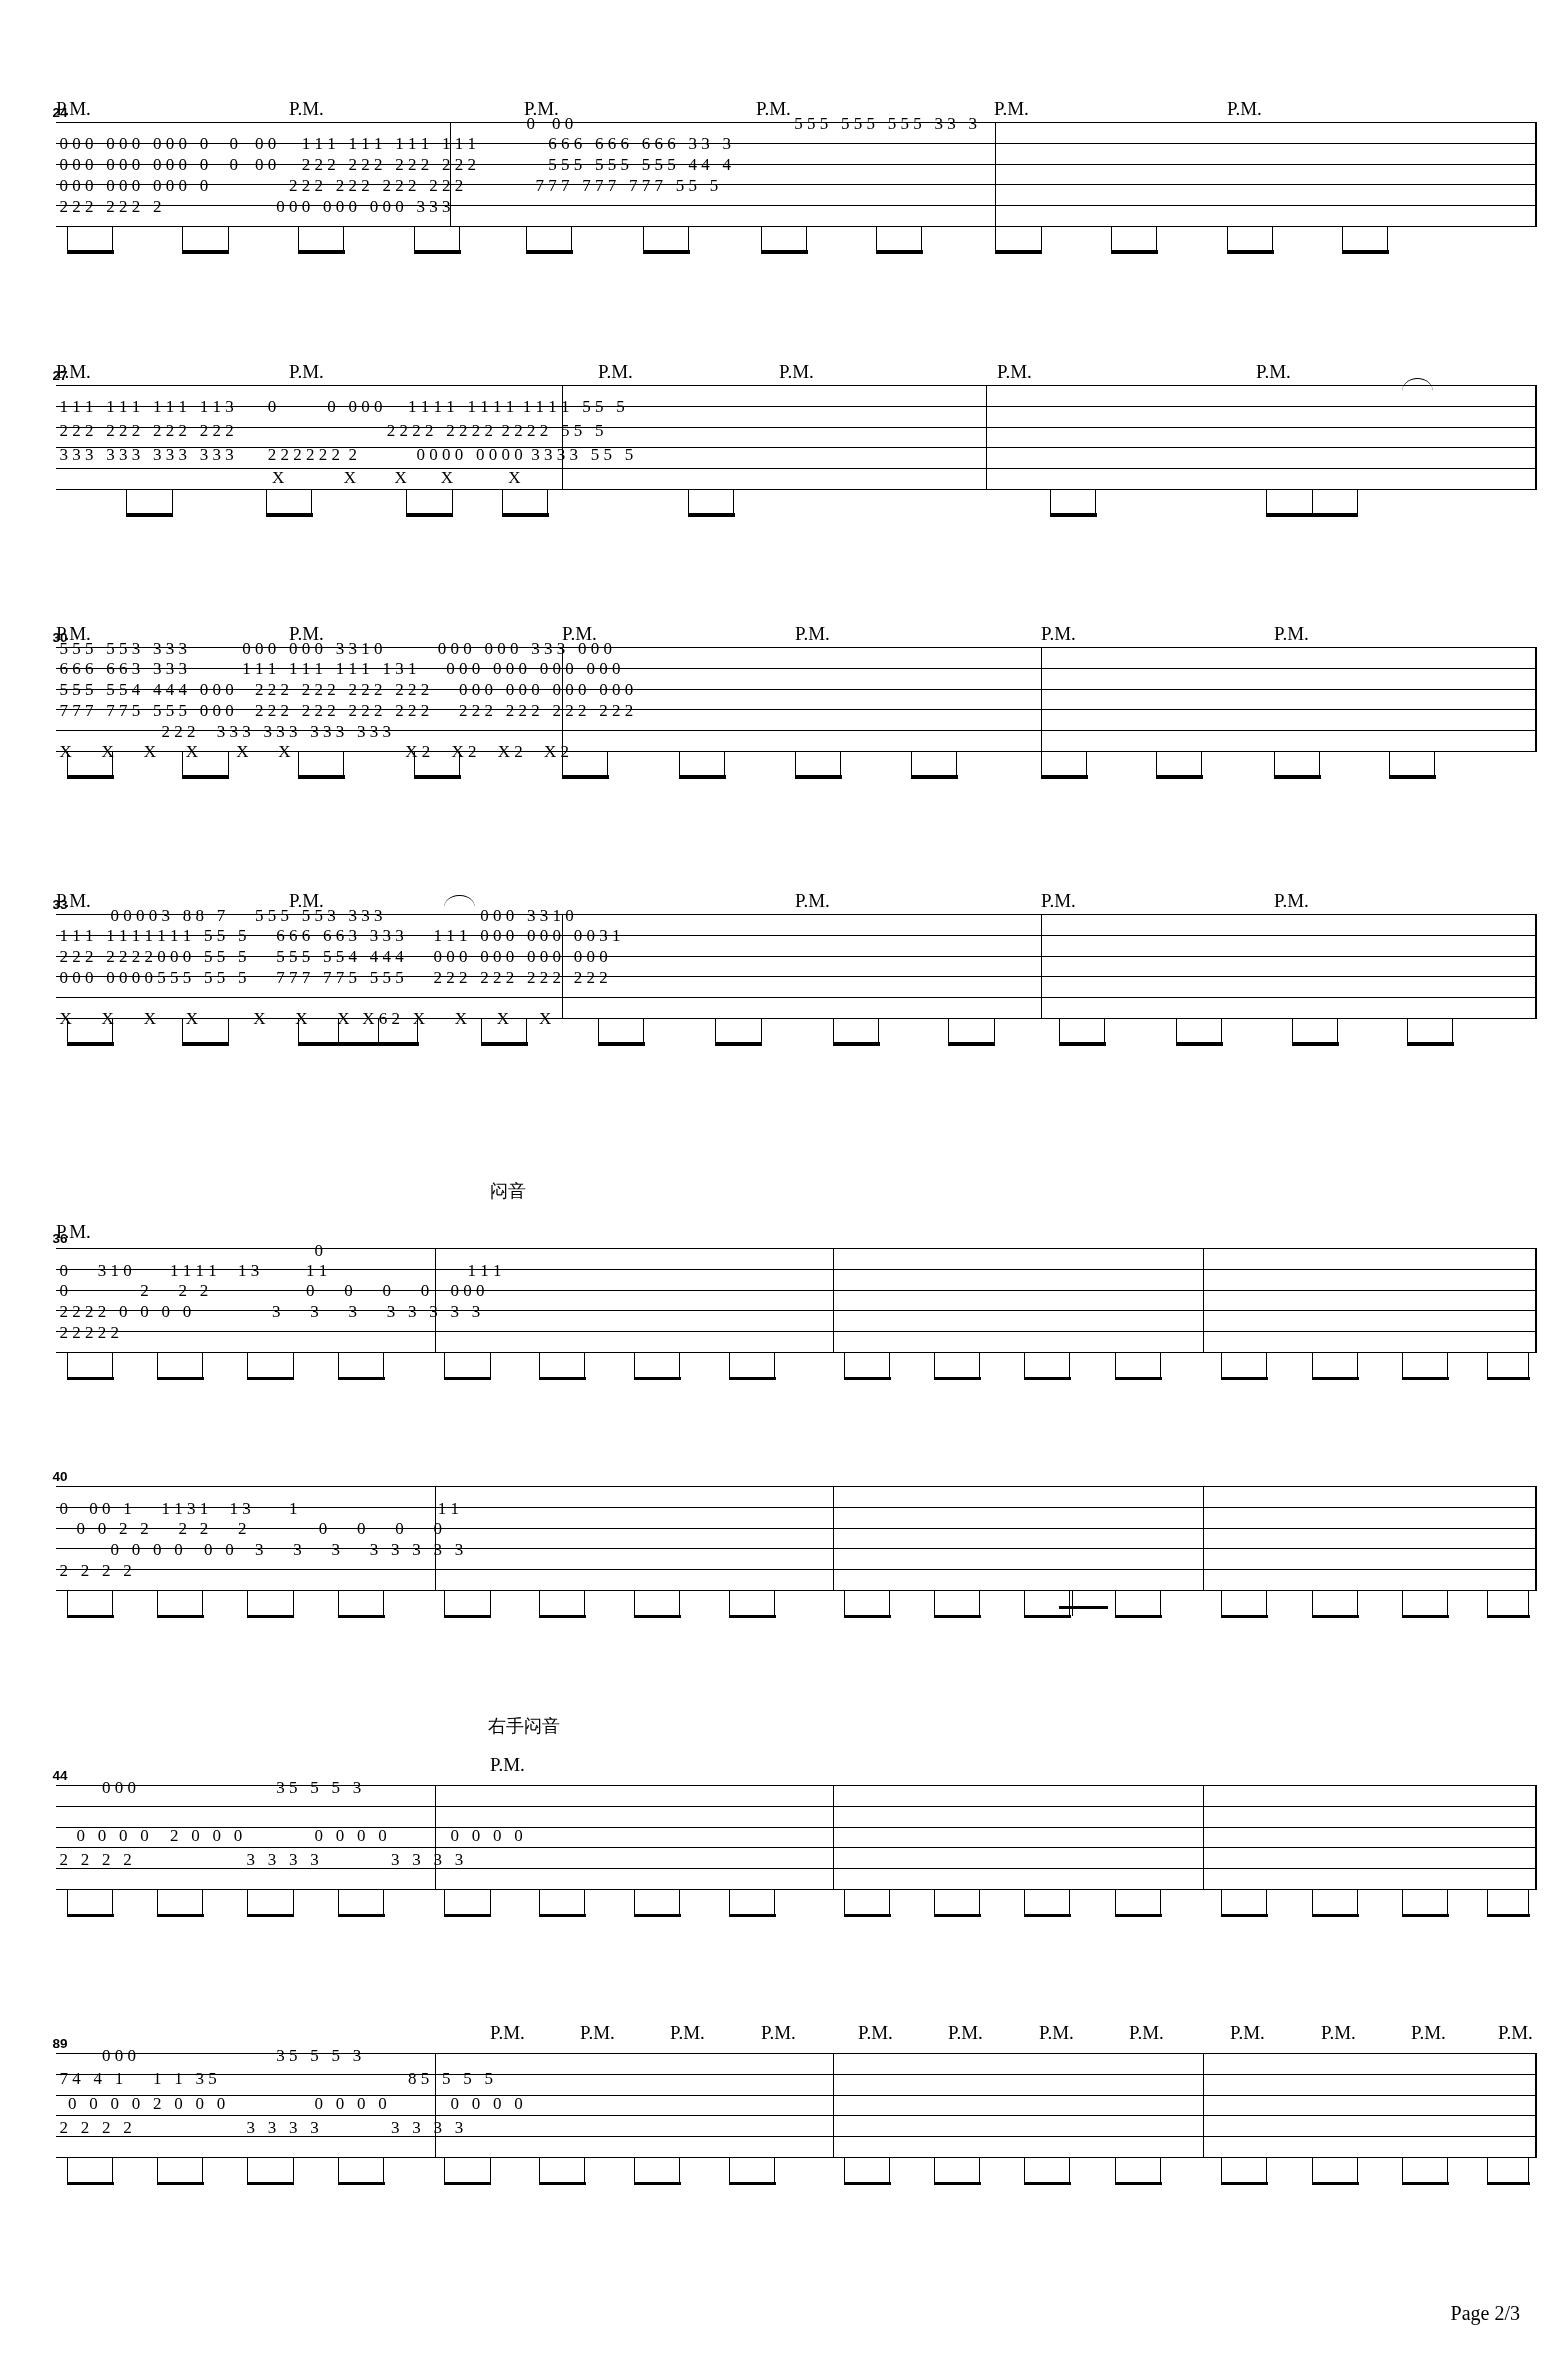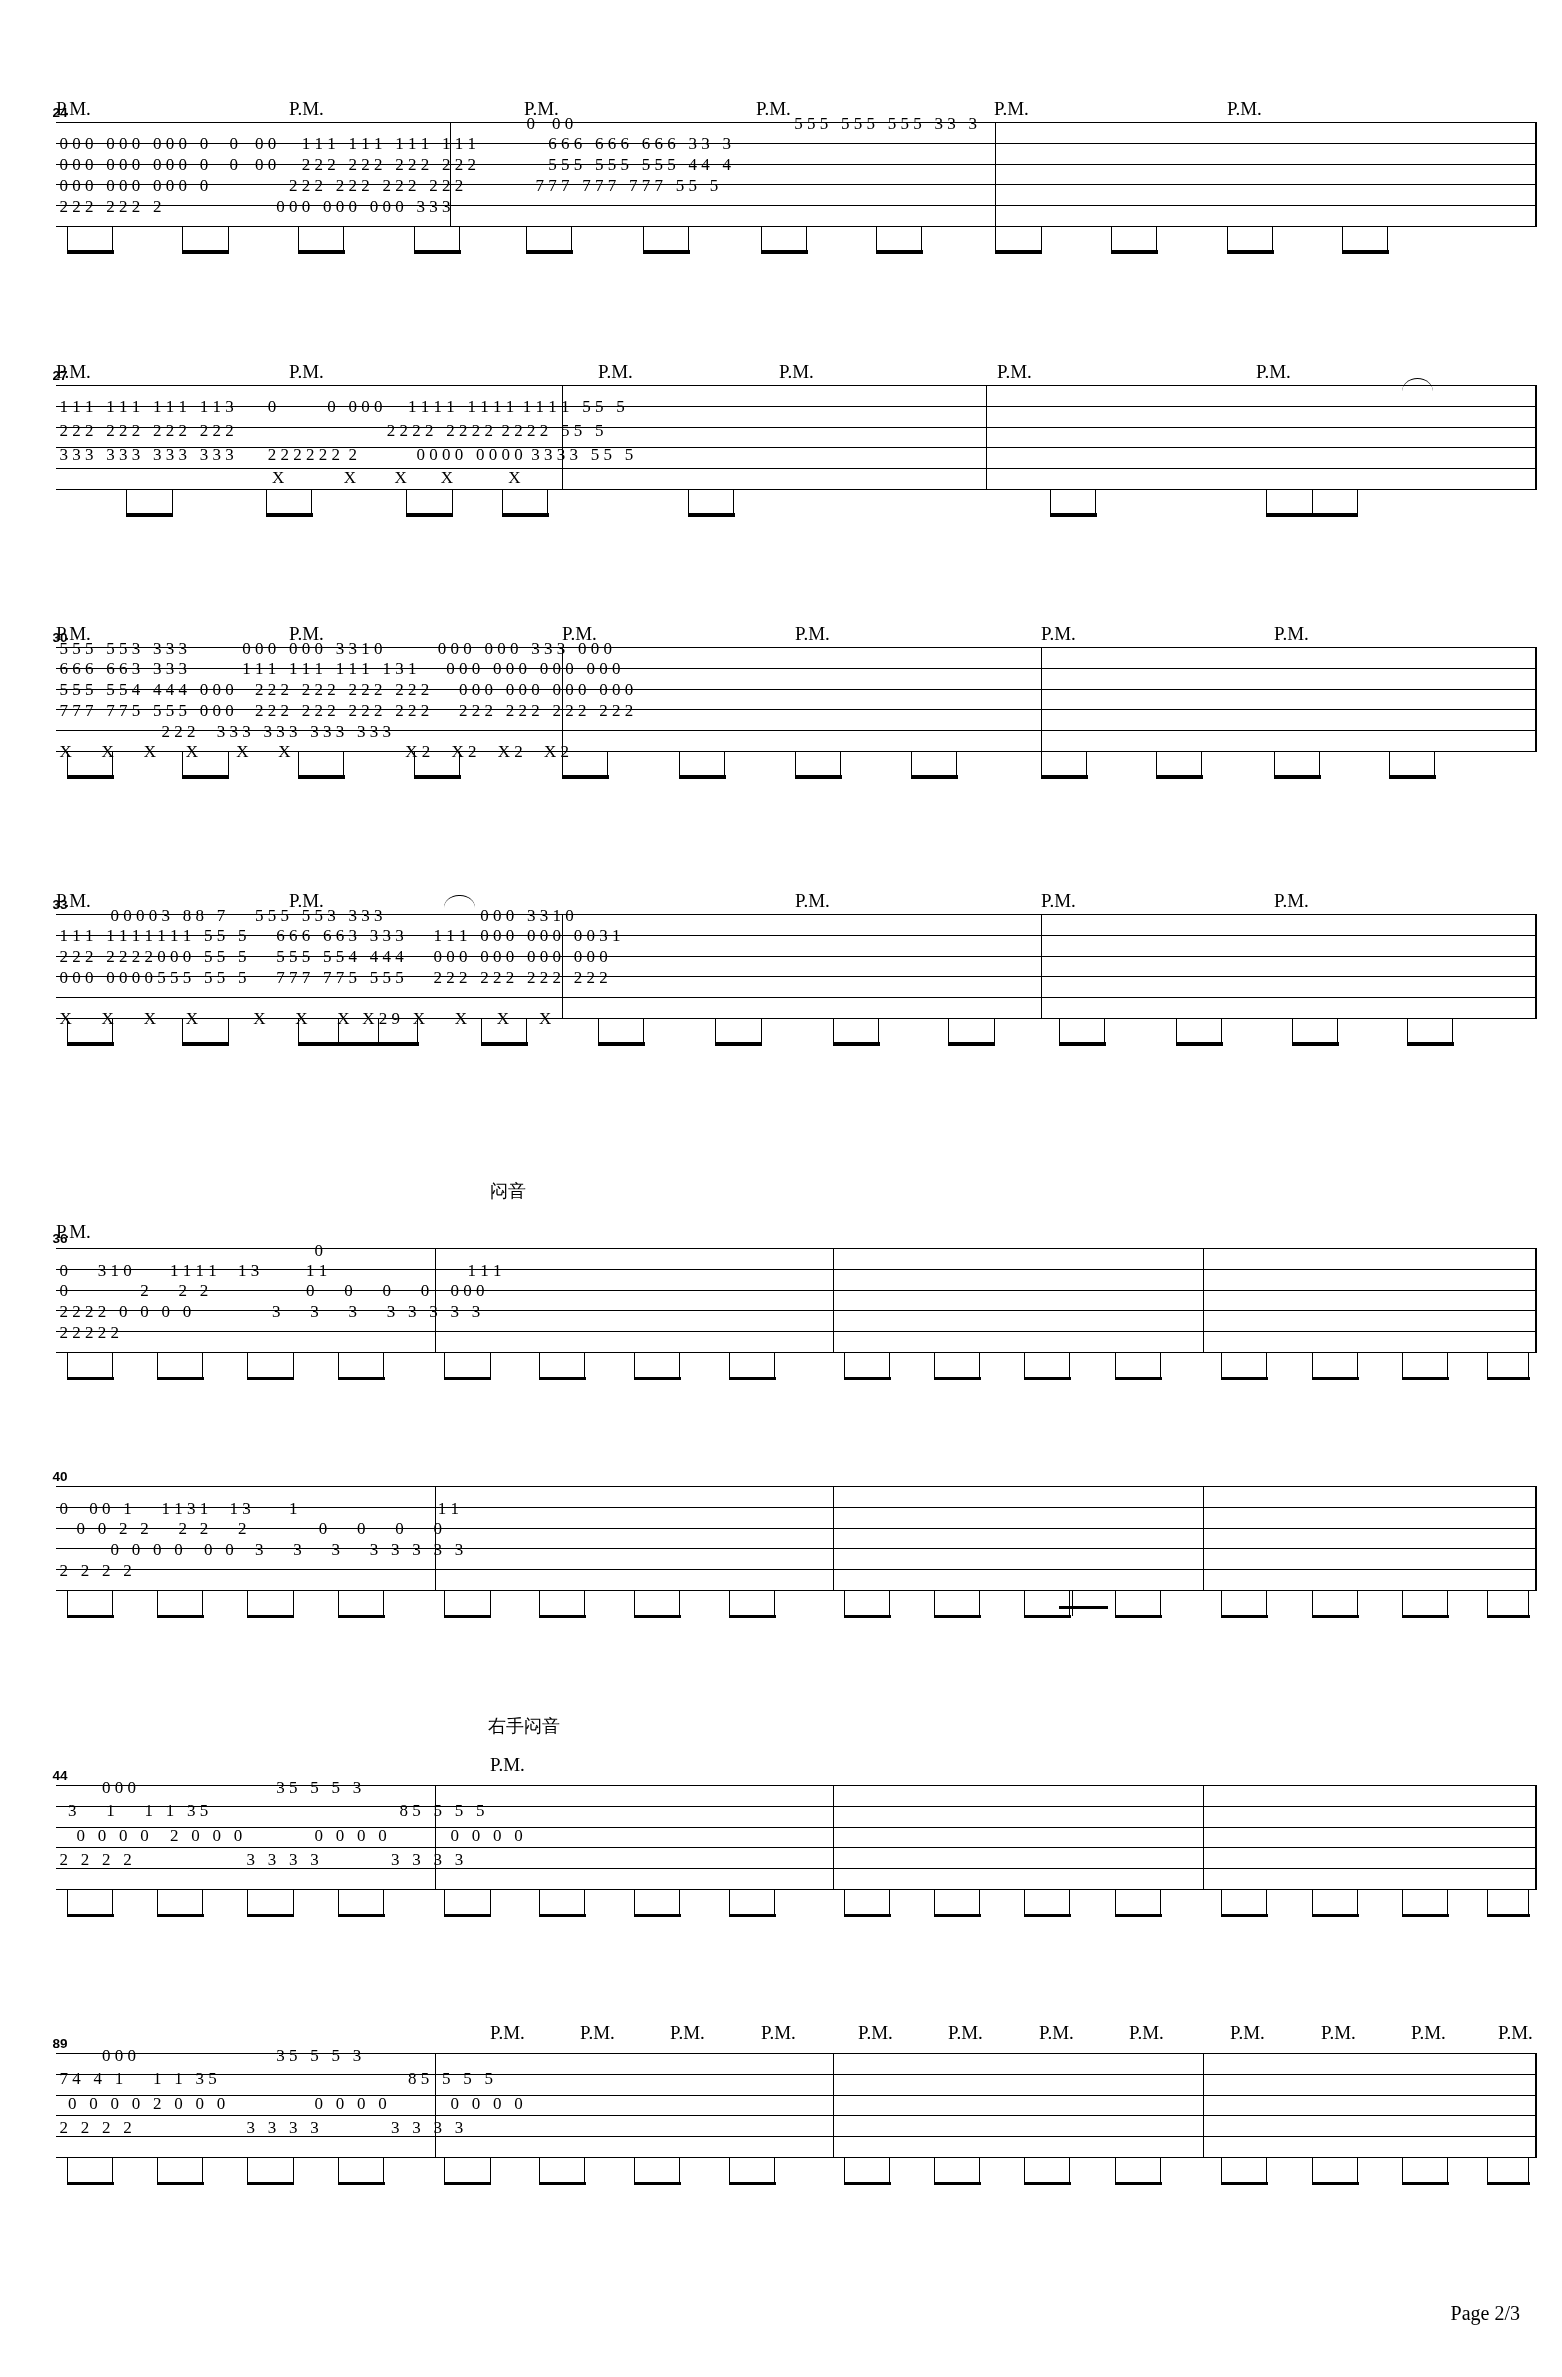--- a/index.html
+++ b/index.html
@@ -332,21 +332,21 @@
       <div class="sline" style="top:61px;"></div>
       <div class="sline" style="top:82px;"></div>
       <div class="barline" style="left:506px;"></div>
       <div class="barline" style="left:985px;"></div>
       <div class="endline"></div>
       <div class="tie" style="left:388px; top:-20px;"></div>
       <div class="tabrow" style="top:-7.2px; left:3.6px;">            0 0 0 0 3   8 8   7       5 5 5   5 5 3   3 3 3                       0 0 0   3 3 1 0</div>
       <div class="tabrow" style="top:12.6px; left:3.6px;">1 1 1   1 1 1 1 1 1 1   5 5   5       6 6 6   6 6 3   3 3 3       1 1 1   0 0 0   0 0 0   0 0 3 1</div>
       <div class="tabrow" style="top:33px; left:3.6px;">2 2 2   2 2 2 2 0 0 0   5 5   5       5 5 5   5 5 4   4 4 4       0 0 0   0 0 0   0 0 0   0 0 0</div>
       <div class="tabrow" style="top:54px; left:3.6px;">0 0 0   0 0 0 0 5 5 5   5 5   5       7 7 7   7 7 5   5 5 5       2 2 2   2 2 2   2 2 2   2 2 2</div>
-      <div class="tabrow" style="top:95px; left:3.6px;">X       X       X       X             X       X       X   X 2 9   X       X       X       X</div>
+      <div class="tabrow" style="top:95px; left:3.6px;">X       X       X       X             X       X       X   X 6 2   X       X       X       X</div>
     </div>
     <div class="rhythm">
       <div class="stem" style="left:11px;"></div>
         <div class="stem" style="left:56px;"></div>
         <div class="beam" style="left:11px;width:47px;"></div>
       <div class="stem" style="left:126px;"></div>
         <div class="stem" style="left:172px;"></div>
         <div class="beam" style="left:126px;width:47px;"></div>
       <div class="stem" style="left:242px;"></div>
         <div class="stem" style="left:282px;"></div>
@@ -536,21 +536,20 @@
       <span class="measnum" style="left:-3.6px;">44</span>
       <div class="sline" style="top:20px;"></div>
       <div class="sline" style="top:41px;"></div>
       <div class="sline" style="top:61px;"></div>
       <div class="sline" style="top:82px;"></div>
       <div class="barline" style="left:379px;"></div>
       <div class="barline" style="left:777px;"></div>
       <div class="barline" style="left:1147px;"></div>
       <div class="endline"></div>
       <div class="tabrow" style="top:-7.2px; left:3.6px;">          0 0 0                                 3 5   5   5   3</div>
-      <div class="tabrow" style="top:16.3px; left:3.6px;">  3       1       1   1   3 5                                             8 5   5   5   5</div>
       <div class="tabrow" style="top:41px; left:3.6px;">    0   0   0   0     2   0   0   0                 0   0   0   0               0   0   0   0</div>
       <div class="tabrow" style="top:65px; left:3.6px;">2   2   2   2                           3   3   3   3                 3   3   3   3</div>
     </div>
     <div class="rhythm">
       <div class="stem" style="left:11px;"></div>
         <div class="stem" style="left:56px;"></div>
         <div class="beam" style="left:11px;width:47px;"></div>
       <div class="stem" style="left:101px;"></div>
         <div class="stem" style="left:146px;"></div>
         <div class="beam" style="left:101px;width:47px;"></div>

